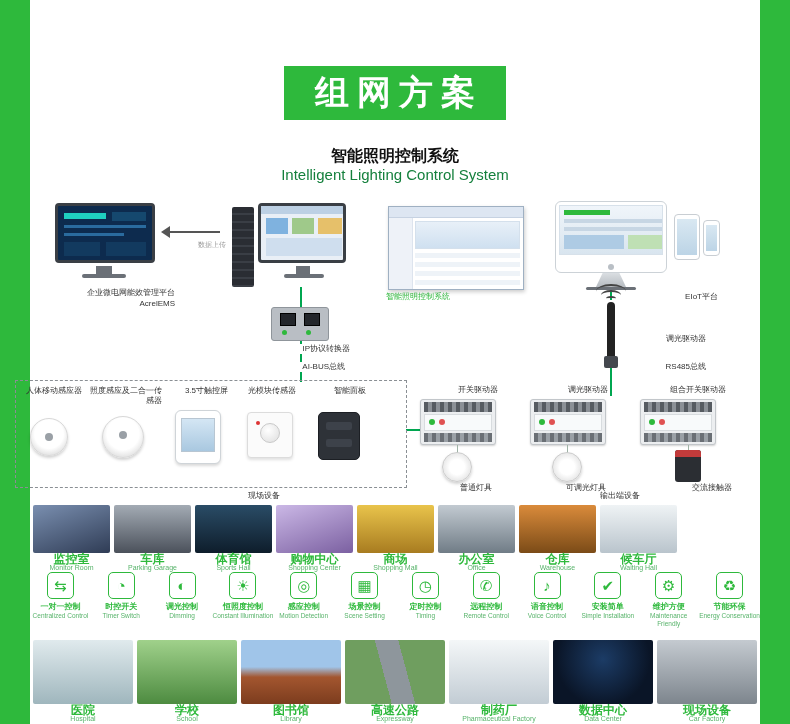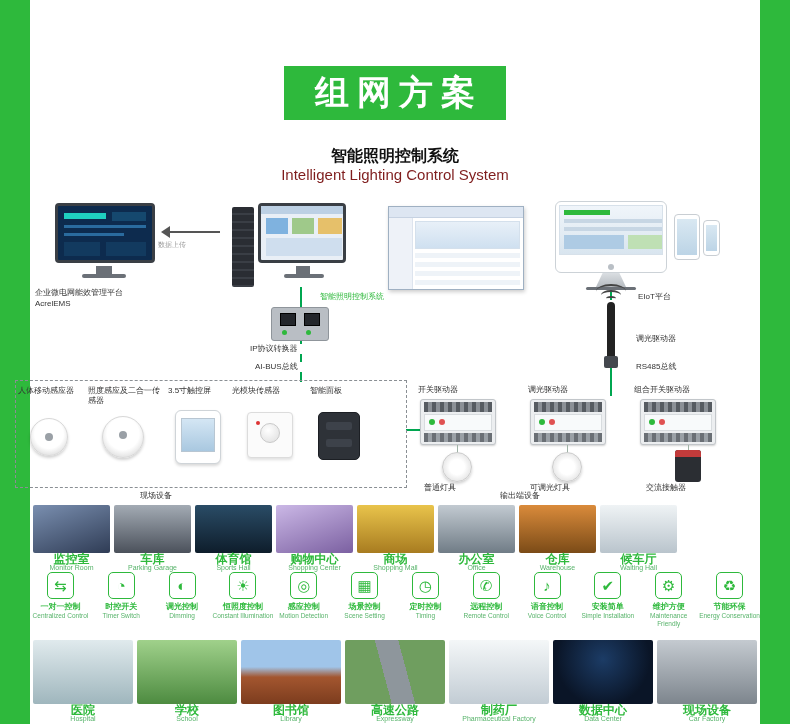--- a/index.html
+++ b/index.html
@@ -7,23 +7,23 @@
   .page { position:relative; width:790px; height:724px; background:#fff; overflow:hidden;
           font-family:"Liberation Sans","DejaVu Sans",sans-serif; color:#333; }
   .greenbar { position:absolute; top:0; width:30px; height:724px; background:#2eb93c; }
   .greenbar.left { left:0; } .greenbar.right { right:0; }
 
   .banner { position:absolute; left:284px; top:66px; width:222px; height:54px; background:#2eb93c;
             display:flex; align-items:center; justify-content:center; }
   .banner span { color:#fff; font-size:34px; font-weight:bold; letter-spacing:8px; padding-left:8px; }
 
   .h-zh { position:absolute; left:0; top:146px; width:790px; text-align:center; font-size:16px; font-weight:bold; color:#111; }
-  .h-en { position:absolute; left:0; top:166px; width:790px; text-align:center; font-size:15px; color:#7f1d1d; }
-
-  .lbl  { position:absolute; font-size:8px; line-height:10px; text-align:left; color:#333; }
+  .h-en { position:absolute; left:0; top:166px; width:790px; text-align:center; font-size:15px; color:#15803d; }
+
+  .lbl  { position:absolute; font-size:8px; line-height:10px; text-align:right; color:#333; }
   .lbl.green { color:#2eb93c; }
   .lbl.gray { color:#999; font-size:7px; }
   .lbl.onwire { background:#fff; }
 
   .vline { position:absolute; width:2px; background:#00a650; }
   .hline { position:absolute; height:2px; background:#00a650; }
   .conn  { position:absolute; width:1px; background:#9fb3a6; }
 
   
   .scr { position:absolute; border:3px solid #3a3f45; border-radius:4px; overflow:hidden; }

